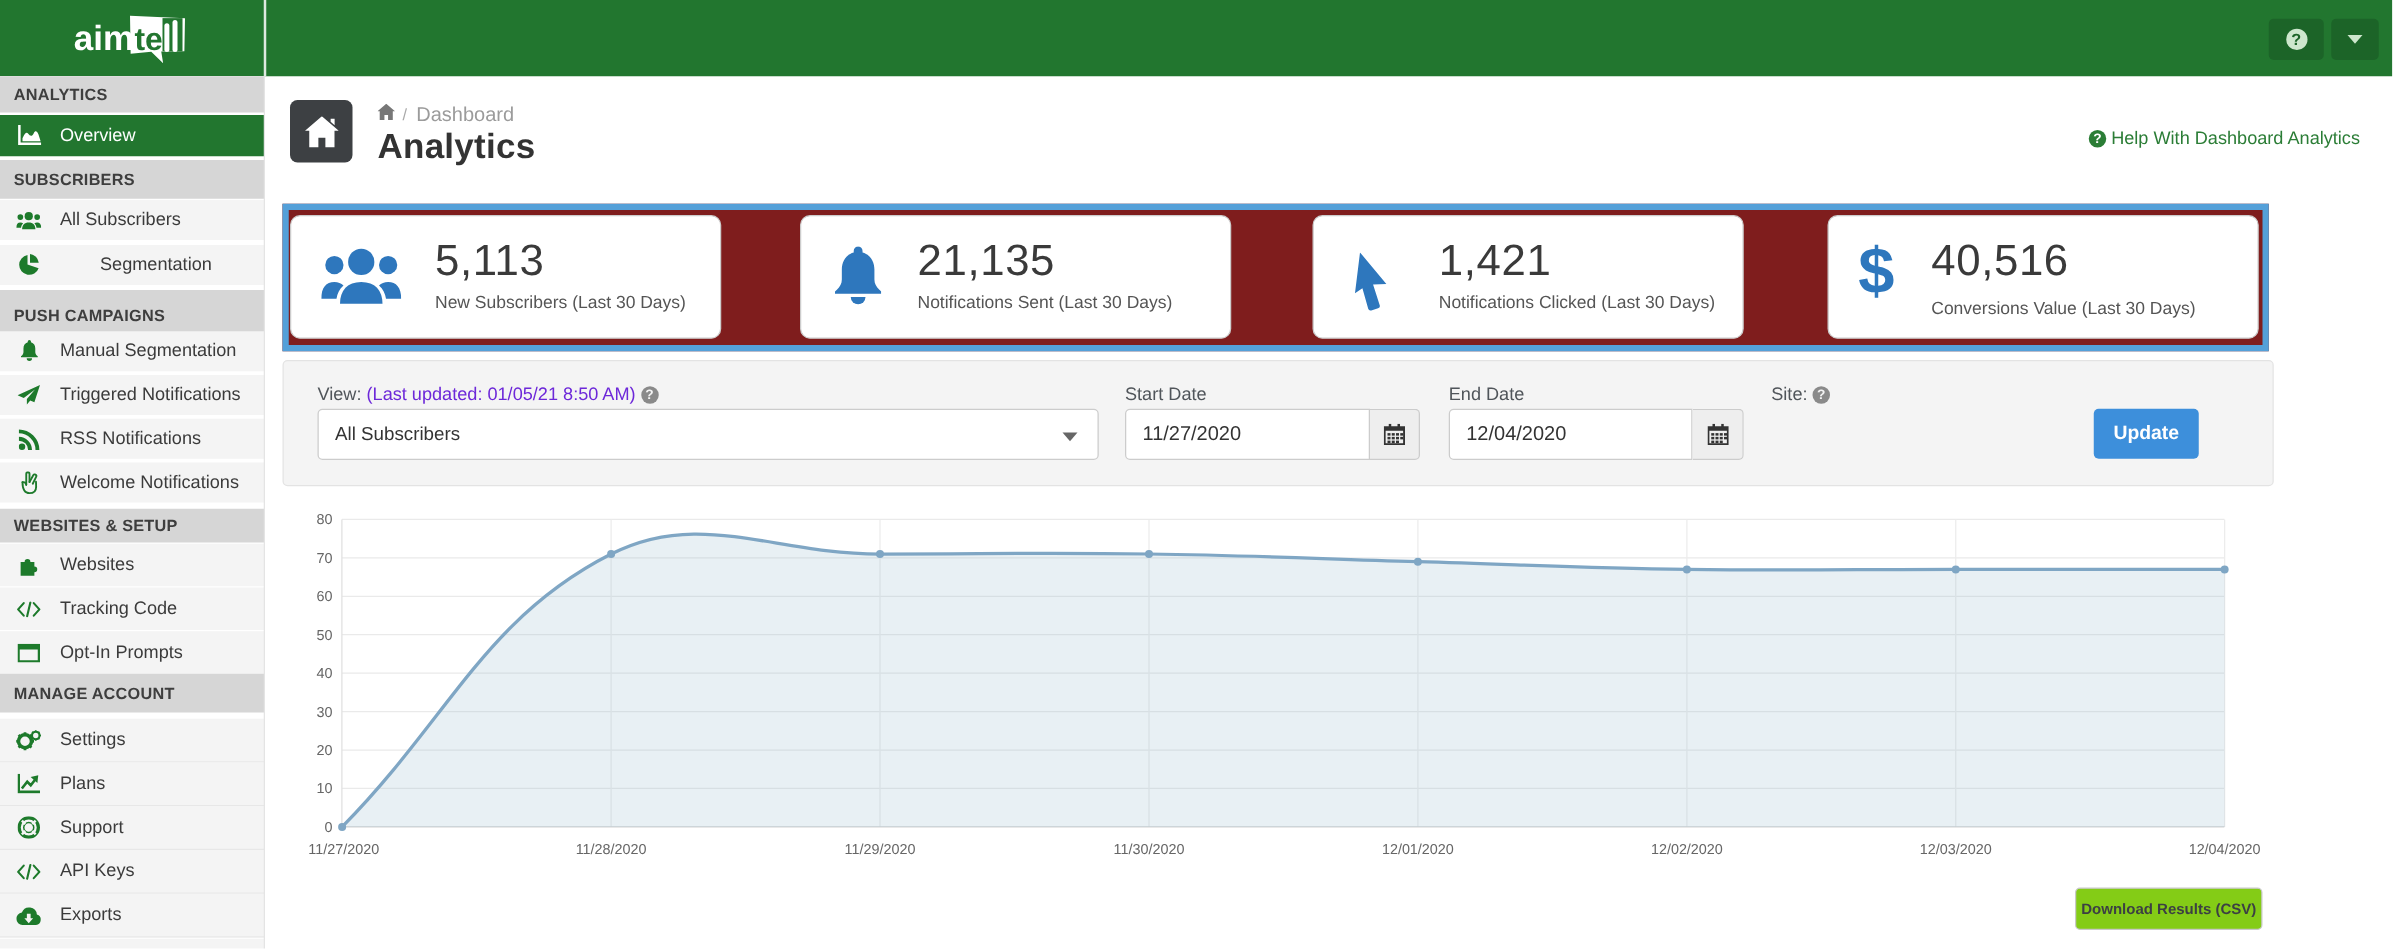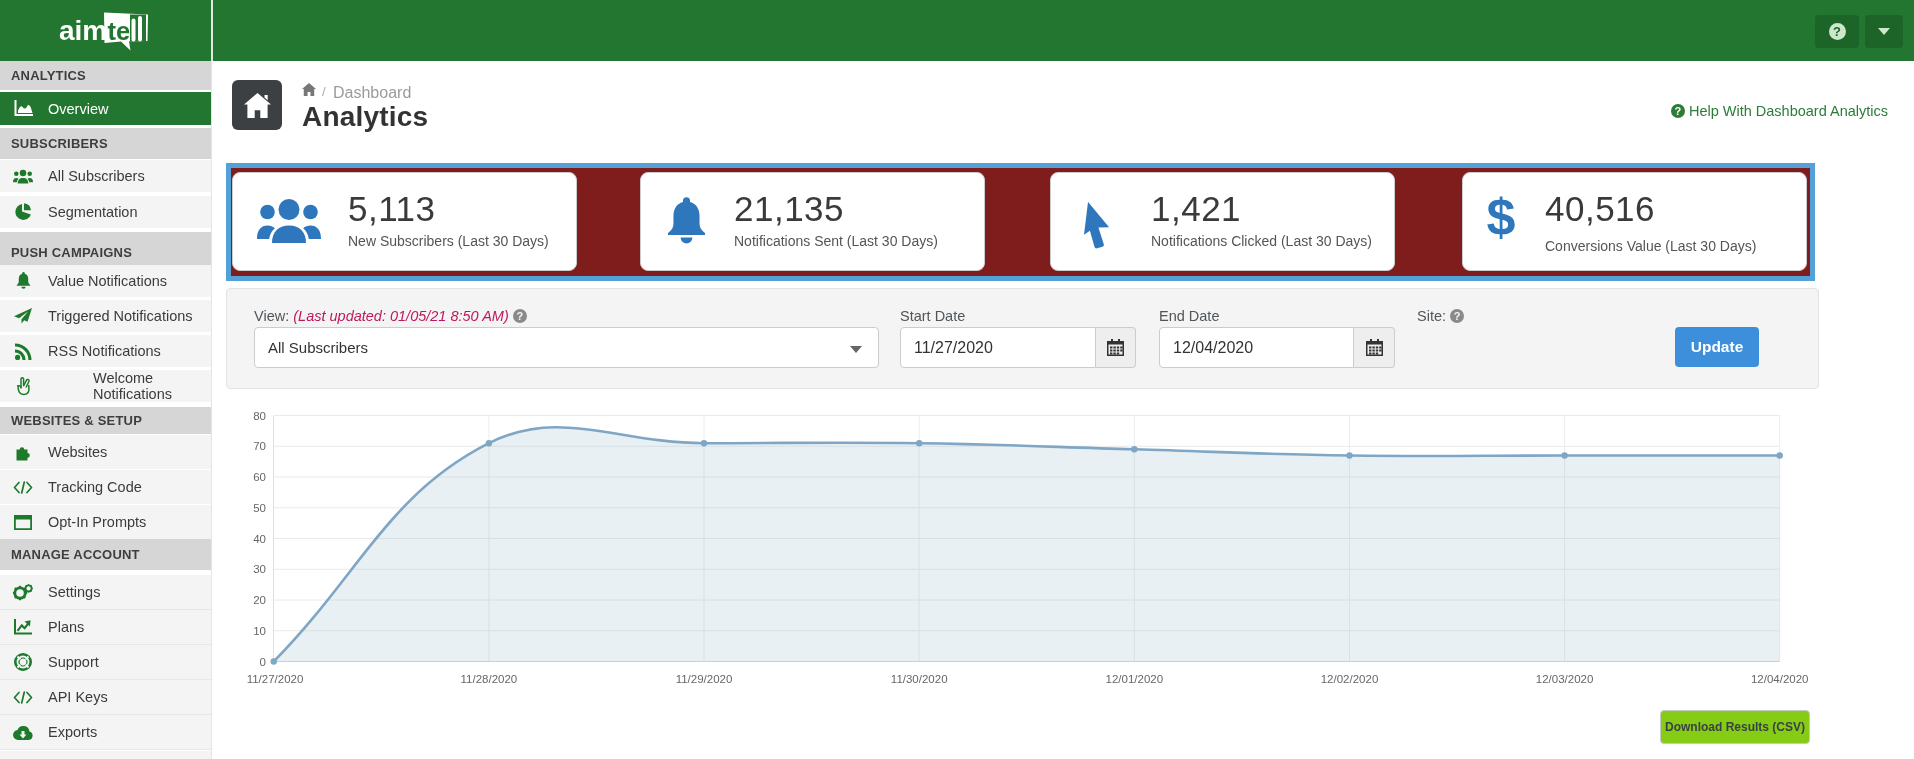--- a/index.html
+++ b/index.html
@@ -66,40 +66,40 @@
               <path d="M15 46 c0-11 6-17.5 17-17.5 s17 6.5 17 17.5 z"></path>
               <circle cx="10.5" cy="15" r="7.3"></circle>
               <path d="M0 42 c0-9 4-13.5 10.5-13.5 c3 0 5.5 1 7.3 2.8 c-3.2 2.7 -5 6.3 -5.6 10.7 z"></path>
               <circle cx="53.5" cy="15" r="7.3"></circle>
               <path d="M64 42 c0-9 -4-13.5 -10.5-13.5 c-3 0 -5.5 1 -7.3 2.8 c3.2 2.7 5 6.3 5.6 10.7 z"></path>
             </g>
           </svg>
         </span>
     <span class="lb">All Subscribers</span>
   </div>
-  <div class="sitem" style="top:135px;height:32px;border-bottom:none;">
+  <div class="sitem" style="top:135px;height:32px;border-bottom:none;padding-left:32px;">
     <span class="ic">
           <svg width="18" height="18" viewBox="0 0 18 18">
             <path d="M8 1 a8 8 0 1 0 8.9 10.5 L8 8.6 Z" fill="#1d7a2b"></path>
             <path d="M10 .2 a8 8 0 0 1 7 7 L10 7.2 Z" fill="#1d7a2b"></path>
           </svg>
         </span>
     <span class="lb">Segmentation</span>
   </div>
   <div class="shdr" style="top:171px;height:40px;">PUSH CAMPAIGNS</div>
   <div class="sitem" style="top:204px;height:32px;border-bottom:none;">
     <span class="ic">
           <svg width="15" height="18" viewBox="0 0 44 59">
             <g fill="#1d7a2b">
               <path d="M22 0 a4.2 4.2 0 0 1 4.2 4.2 v1.6 c7.5 2 11.3 8.6 11.3 16.2 v9.5 c0 4 1.8 7 4.7 9.6 l1.8 1.6 v2.3 h-44 v-2.3 l1.8-1.6 c2.9-2.6 4.7-5.6 4.7-9.6 v-9.5 c0-7.6 3.8-14.2 11.3-16.2 v-1.6 A4.2 4.2 0 0 1 22 0 z"></path>
               <path d="M15 48 h14 a7 7 0 0 1 -14 0 z"></path>
             </g>
           </svg>
         </span>
-    <span class="lb">Value Notifications</span>
+    <span class="lb">Manual Segmentation</span>
   </div>
   <div class="sitem" style="top:239px;height:32px;border-bottom:none;">
     <span class="ic">
           <svg width="18" height="16" viewBox="0 0 18 16">
             <path d="M18 0 L0 8.2 L5 10.3 L14 3.5 L7.5 11.2 L7.5 15.5 L10.2 12.3 L13.5 13.8 Z" fill="#1d7a2b"></path>
           </svg>
         </span>
     <span class="lb">Triggered Notifications</span>
   </div>
   <div class="sitem" style="top:274px;height:32px;border-bottom:none;">
@@ -107,21 +107,21 @@
           <svg width="17" height="17" viewBox="0 0 17 17">
             <g fill="#1d7a2b">
               <circle cx="2.6" cy="14.4" r="2.6"></circle>
               <path d="M0 6.4 a10.6 10.6 0 0 1 10.6 10.6 h-3.1 A7.5 7.5 0 0 0 0 9.5 Z"></path>
               <path d="M0 .5 a16.5 16.5 0 0 1 16.5 16.5 h-3.1 A13.4 13.4 0 0 0 0 3.6 Z"></path>
             </g>
           </svg>
         </span>
     <span class="lb">RSS Notifications</span>
   </div>
-  <div class="sitem" style="top:309px;height:32px;border-bottom:none;padding-left:45px;">
+  <div class="sitem" style="top:309px;height:32px;border-bottom:none;">
     <span class="ic">
           <svg width="15" height="19" viewBox="0 0 15 19">
             <g fill="none" stroke="#1d7a2b" stroke-width="1.5" stroke-linecap="round" stroke-linejoin="round">
               <path d="M5 10.8 V2.1 a1.3 1.3 0 0 1 2.6 0 V8.6"></path>
               <path d="M7.6 8.6 L10.6 3.2 a1.3 1.3 0 0 1 2.3 1.3 L10.2 10"></path>
               <path d="M2 8.8 c0 5.2 1.6 8.7 5.6 8.7 c3.4 0 5.3-1.8 5.3-5.2 l-.1-3.9"></path>
               <path d="M2 8.8 c1.7-.4 2.9.5 3 2"></path>
             </g>
           </svg>
         </span>
@@ -290,21 +290,21 @@
     <div class="clabel" style="left:100px;top:60px;">Notifications Clicked (Last 30 Days)</div>
   </div>
   <div class="card" style="left:1231px;">
     <div class="abs" style="left:18px;top:14px;width:40px;height:60px;font-size:52px;font-weight:bold;color:#2e77bd;text-align:center;">$</div>
     <div class="num" style="left:82px;top:16px;">40,516</div>
     <div class="clabel" style="left:82px;top:65px;">Conversions Value (Last 30 Days)</div>
   </div>
 </div>
 
 <div class="abs" style="left:226px;top:288px;width:1593px;height:101px;background:#f4f4f4;border:1px solid #e3e3e3;border-radius:4px;box-sizing:border-box;">
-  <div class="flabel" style="left:27px;top:19px;">View: <span style="font-style:italic;color:#be185d;">(Last updated: 01/05/21 8:50 AM)</span> <span class="qc">?</span></div>
+  <div class="flabel" style="left:27px;top:19px;">View: <span style="color:#6d28d9;">(Last updated: 01/05/21 8:50 AM)</span> <span class="qc">?</span></div>
   <div class="sel" style="left:27px;width:625px;">All Subscribers<span class="caret"></span></div>
   <div class="flabel" style="left:673px;top:19px;">Start Date</div>
   <div class="dinput" style="left:673px;width:196px;">11/27/2020</div>
   <div class="daddon" style="left:869px;width:40px;">
     <svg width="17" height="17" viewBox="0 0 17 17">
           <path d="M4 0 h2 v2 h5 V0 h2 v2 h4 v15 H0 V2 h4 Z M1.5 5.5 v10 h14 v-10 Z" fill="#333"></path>
           <g fill="#333">
             <rect x="3" y="7.5" width="2.4" height="2"></rect>
             <rect x="6.4" y="7.5" width="2.4" height="2"></rect>
             <rect x="9.8" y="7.5" width="2.4" height="2"></rect>

